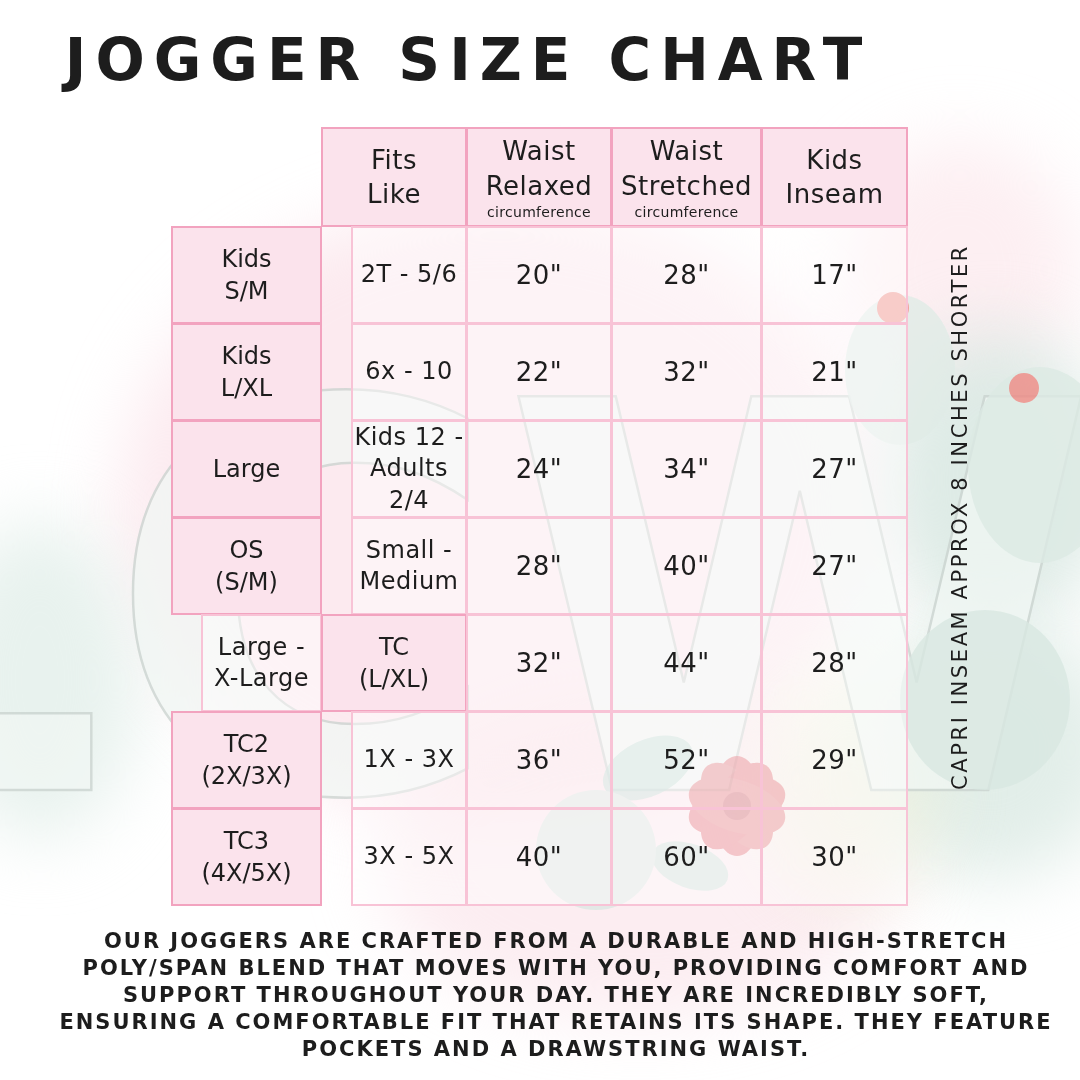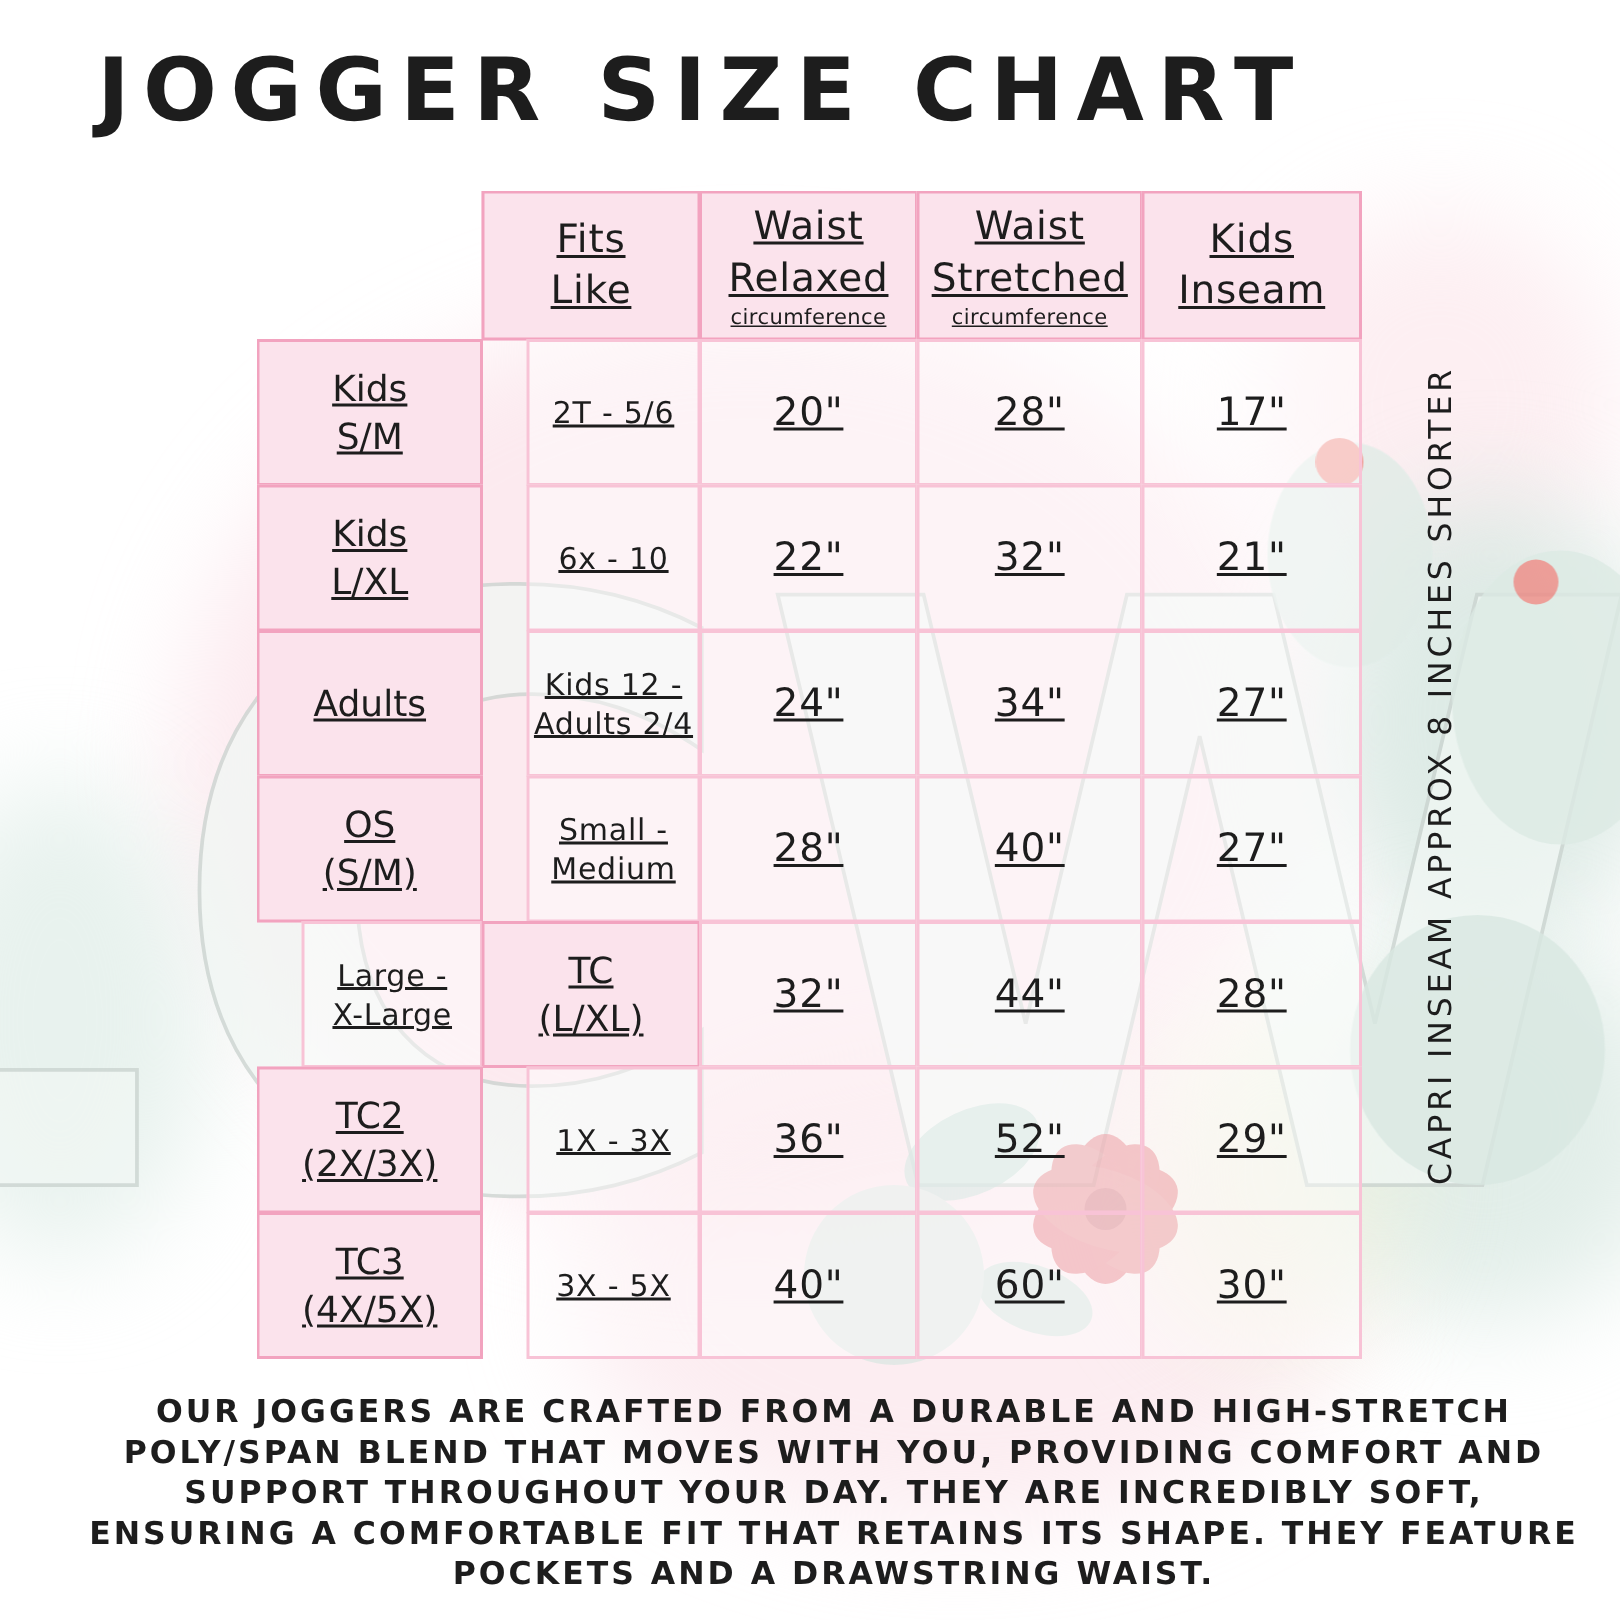--- a/index.html
+++ b/index.html
@@ -19,30 +19,30 @@
   .wm-svg{position:absolute;left:0;top:0;}
 
   
   .title{position:absolute;left:0;top:26px;width:936px;text-align:center;
          font-size:58px;font-weight:bold;letter-spacing:9px;z-index:2;}
 
   
   .size-table{position:absolute;left:172px;top:128px;z-index:2;
     display:grid;
     grid-template-columns:150px 145px 145px 150px 146px;
-    grid-template-rows:99px repeat(7,97px);text-decoration:underline;}
+    grid-template-rows:99px repeat(7,97px);}
   .cell{display:flex;flex-direction:column;align-items:center;justify-content:center;
         text-align:center;border:2px solid var(--light);margin:-1px 0 0 -1px;}
   .corner{border:none;background:transparent;}
   .head-cell,.label-cell{background:var(--cellpink);border:2.5px solid var(--strong);}
   .data-cell{background:rgba(255,255,255,0.45);font-size:26px;letter-spacing:0.5px;}
   .head-main{font-size:26px;line-height:1.32;letter-spacing:0.5px;}
   .head-sub{font-size:14px;margin-top:1px;letter-spacing:0.3px;}
   .label-cell{font-size:24px;line-height:1.35;}
-  .fits-cell{font-size:20px;line-height:1.3;margin-left:29px;}
+  .fits-cell{font-size:24px;line-height:1.3;margin-left:29px;}
   .pre{white-space:pre-line;}
 
   
   .side-note{position:absolute;right:98px;top:128px;height:778px;width:44px;z-index:2;
     display:flex;align-items:center;justify-content:center;}
   .side-note span{writing-mode:vertical-rl;transform:rotate(180deg);
     font-size:21px;letter-spacing:2.6px;white-space:nowrap;}
 
   
   .description{position:absolute;left:36px;top:928px;width:1040px;z-index:2;
@@ -121,21 +121,21 @@
       <div class="cell pre data-cell fits-cell">2T - 5/6</div>
       <div class="cell pre data-cell">20"</div>
       <div class="cell pre data-cell">28"</div>
       <div class="cell pre data-cell">17"</div>
       <div class="cell pre label-cell">Kids
 L/XL</div>
       <div class="cell pre data-cell fits-cell">6x - 10</div>
       <div class="cell pre data-cell">22"</div>
       <div class="cell pre data-cell">32"</div>
       <div class="cell pre data-cell">21"</div>
-      <div class="cell pre label-cell">Adults</div>
+      <div class="cell pre label-cell">Large</div>
       <div class="cell pre data-cell fits-cell">Kids 12 -
 Adults 2/4</div>
       <div class="cell pre data-cell">24"</div>
       <div class="cell pre data-cell">34"</div>
       <div class="cell pre data-cell">27"</div>
       <div class="cell pre label-cell">OS
 (S/M)</div>
       <div class="cell pre data-cell fits-cell">Small -
 Medium</div>
       <div class="cell pre data-cell">28"</div>

